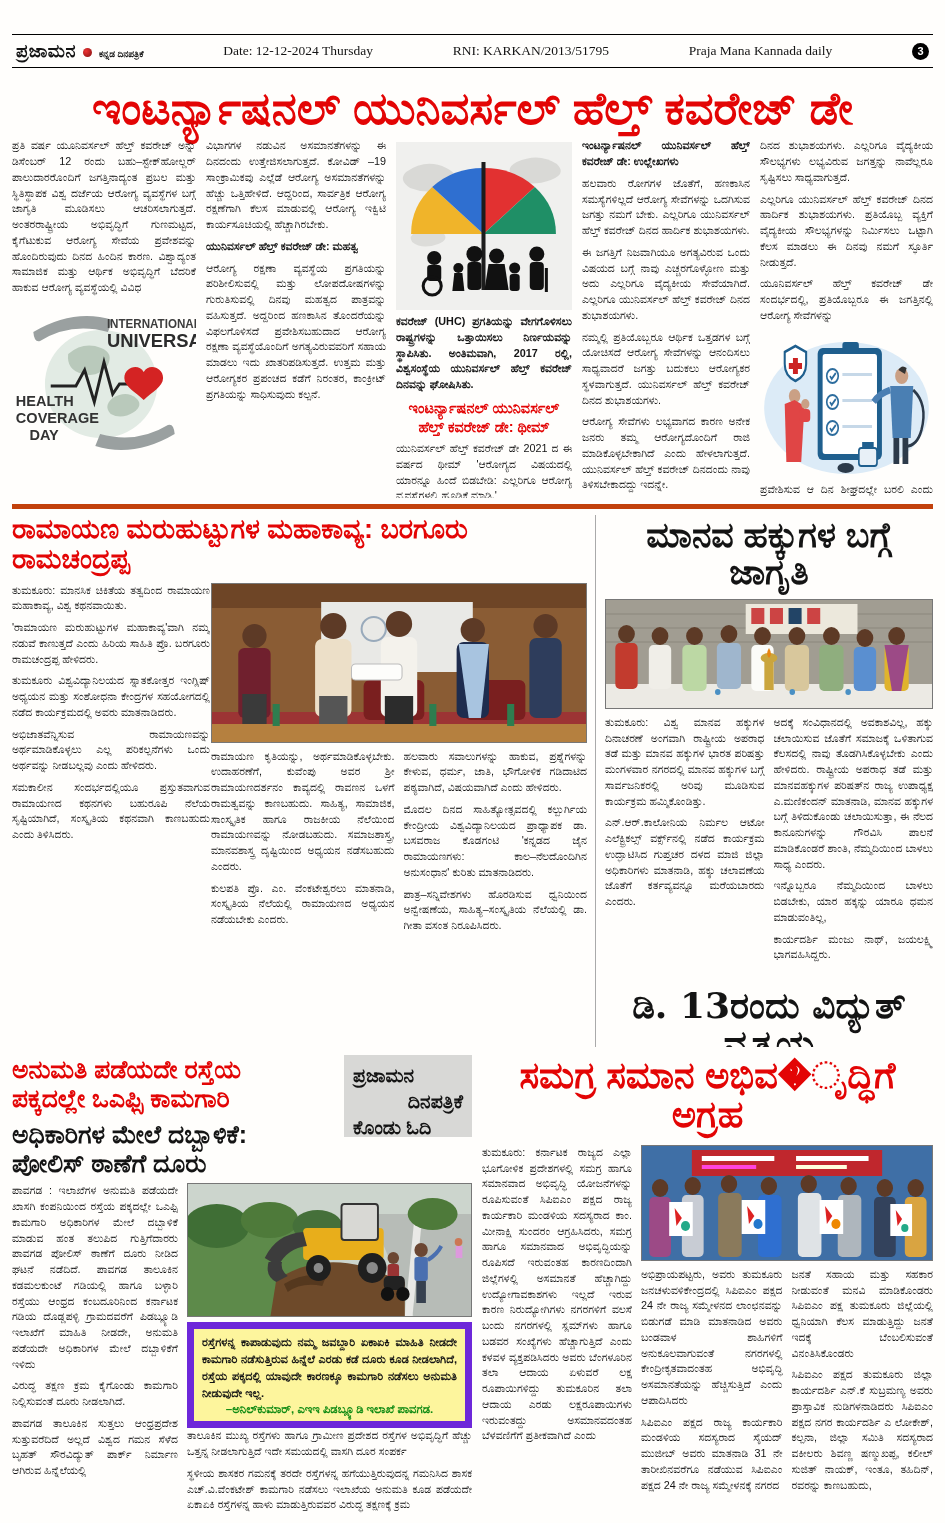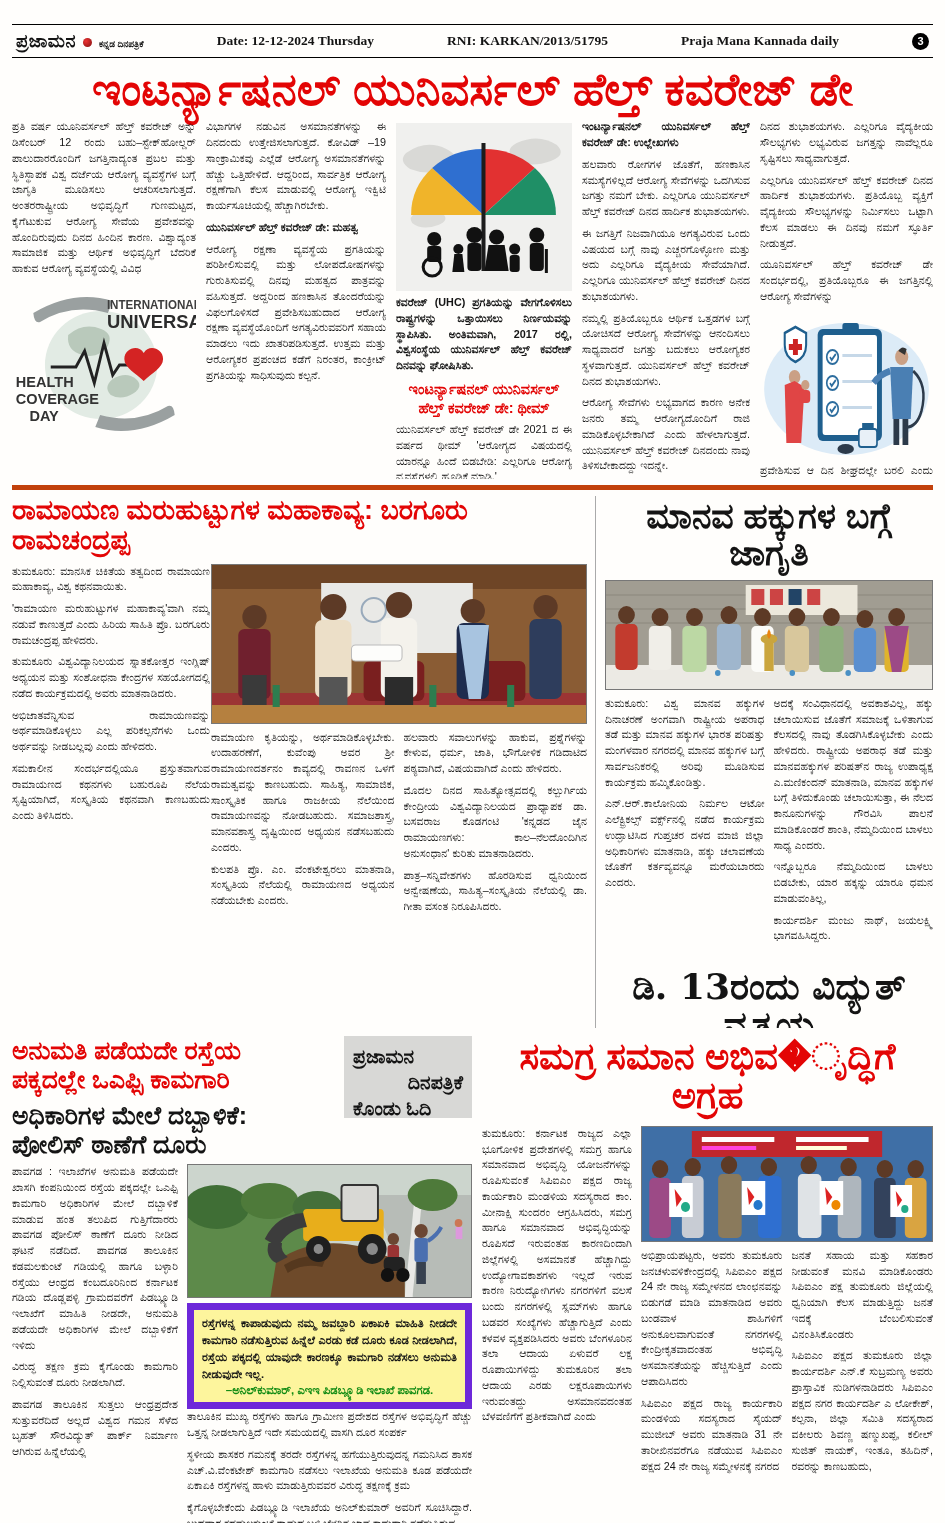--- a/index.html
+++ b/index.html
@@ -1,31 +1,31 @@
 <!DOCTYPE html>
 <html lang="kn"><head>
 <meta charset="utf-8">
 <style>
   html,body{margin:0;padding:0;background:#e9e9e9;}
   .page{position:relative;width:945px;height:1523px;background:#fffefc;margin:0 auto;
         font-family:"Liberation Sans",sans-serif;color:#141414;box-sizing:border-box;
-        padding:24px 12px 10px 12px;overflow:hidden;}
+        padding:34px 12px 10px 12px;overflow:hidden;}
   
   .masthead{display:flex;align-items:center;justify-content:space-between;
             border-top:1.5px solid #000;border-bottom:1.5px solid #000;padding:3px 4px;height:26px;}
   .logo-wrap{display:flex;align-items:baseline;gap:6px;}
   .logo-main{font-weight:bold;font-size:18px;letter-spacing:.5px;font-family:"DejaVu Serif",serif;}
   .logo-dot{display:inline-block;width:9px;height:9px;border-radius:50%;
             background:radial-gradient(circle at 35% 35%,#e33,#801010);vertical-align:middle;margin:0 1px;}
   .logo-sub{font-size:9px;font-weight:bold;}
-  .mast-item{font-family:"Liberation Serif",serif;font-weight:bold;font-size:13.5px;}
+  .mast-item{font-family:"Liberation Serif",serif;font-weight:normal;font-size:13.5px;}
   .page-badge{width:17px;height:17px;border-radius:50%;background:#000;color:#fff;font-size:11px;
               font-weight:bold;display:flex;align-items:center;justify-content:center;}
   
-  .main-headline{color:#e30505;text-align:center;font-size:45px;font-weight:bold;margin:8px 0 6px;
+  .main-headline{color:#e30505;text-align:center;font-size:45px;font-weight:bold;margin:17px 0 6px;
                  letter-spacing:0;line-height:1.05;}
   
   .para{font-size:10.8px;line-height:1.46;text-align:justify;margin:0 0 6px;}
   .para.bold{font-weight:bold;}
   .red-subhead{color:#e30505;font-weight:bold;font-size:14.5px;text-align:center;line-height:1.3;margin:7px 0 4px;}
   figure{margin:4px 0;}
   figure svg{display:block;width:100%;height:100%;}
   .photo-frame{border:1px solid #777;}
   .figcap{font-size:10.8px;line-height:1.45;font-weight:bold;text-align:justify;margin-top:4px;}
   

